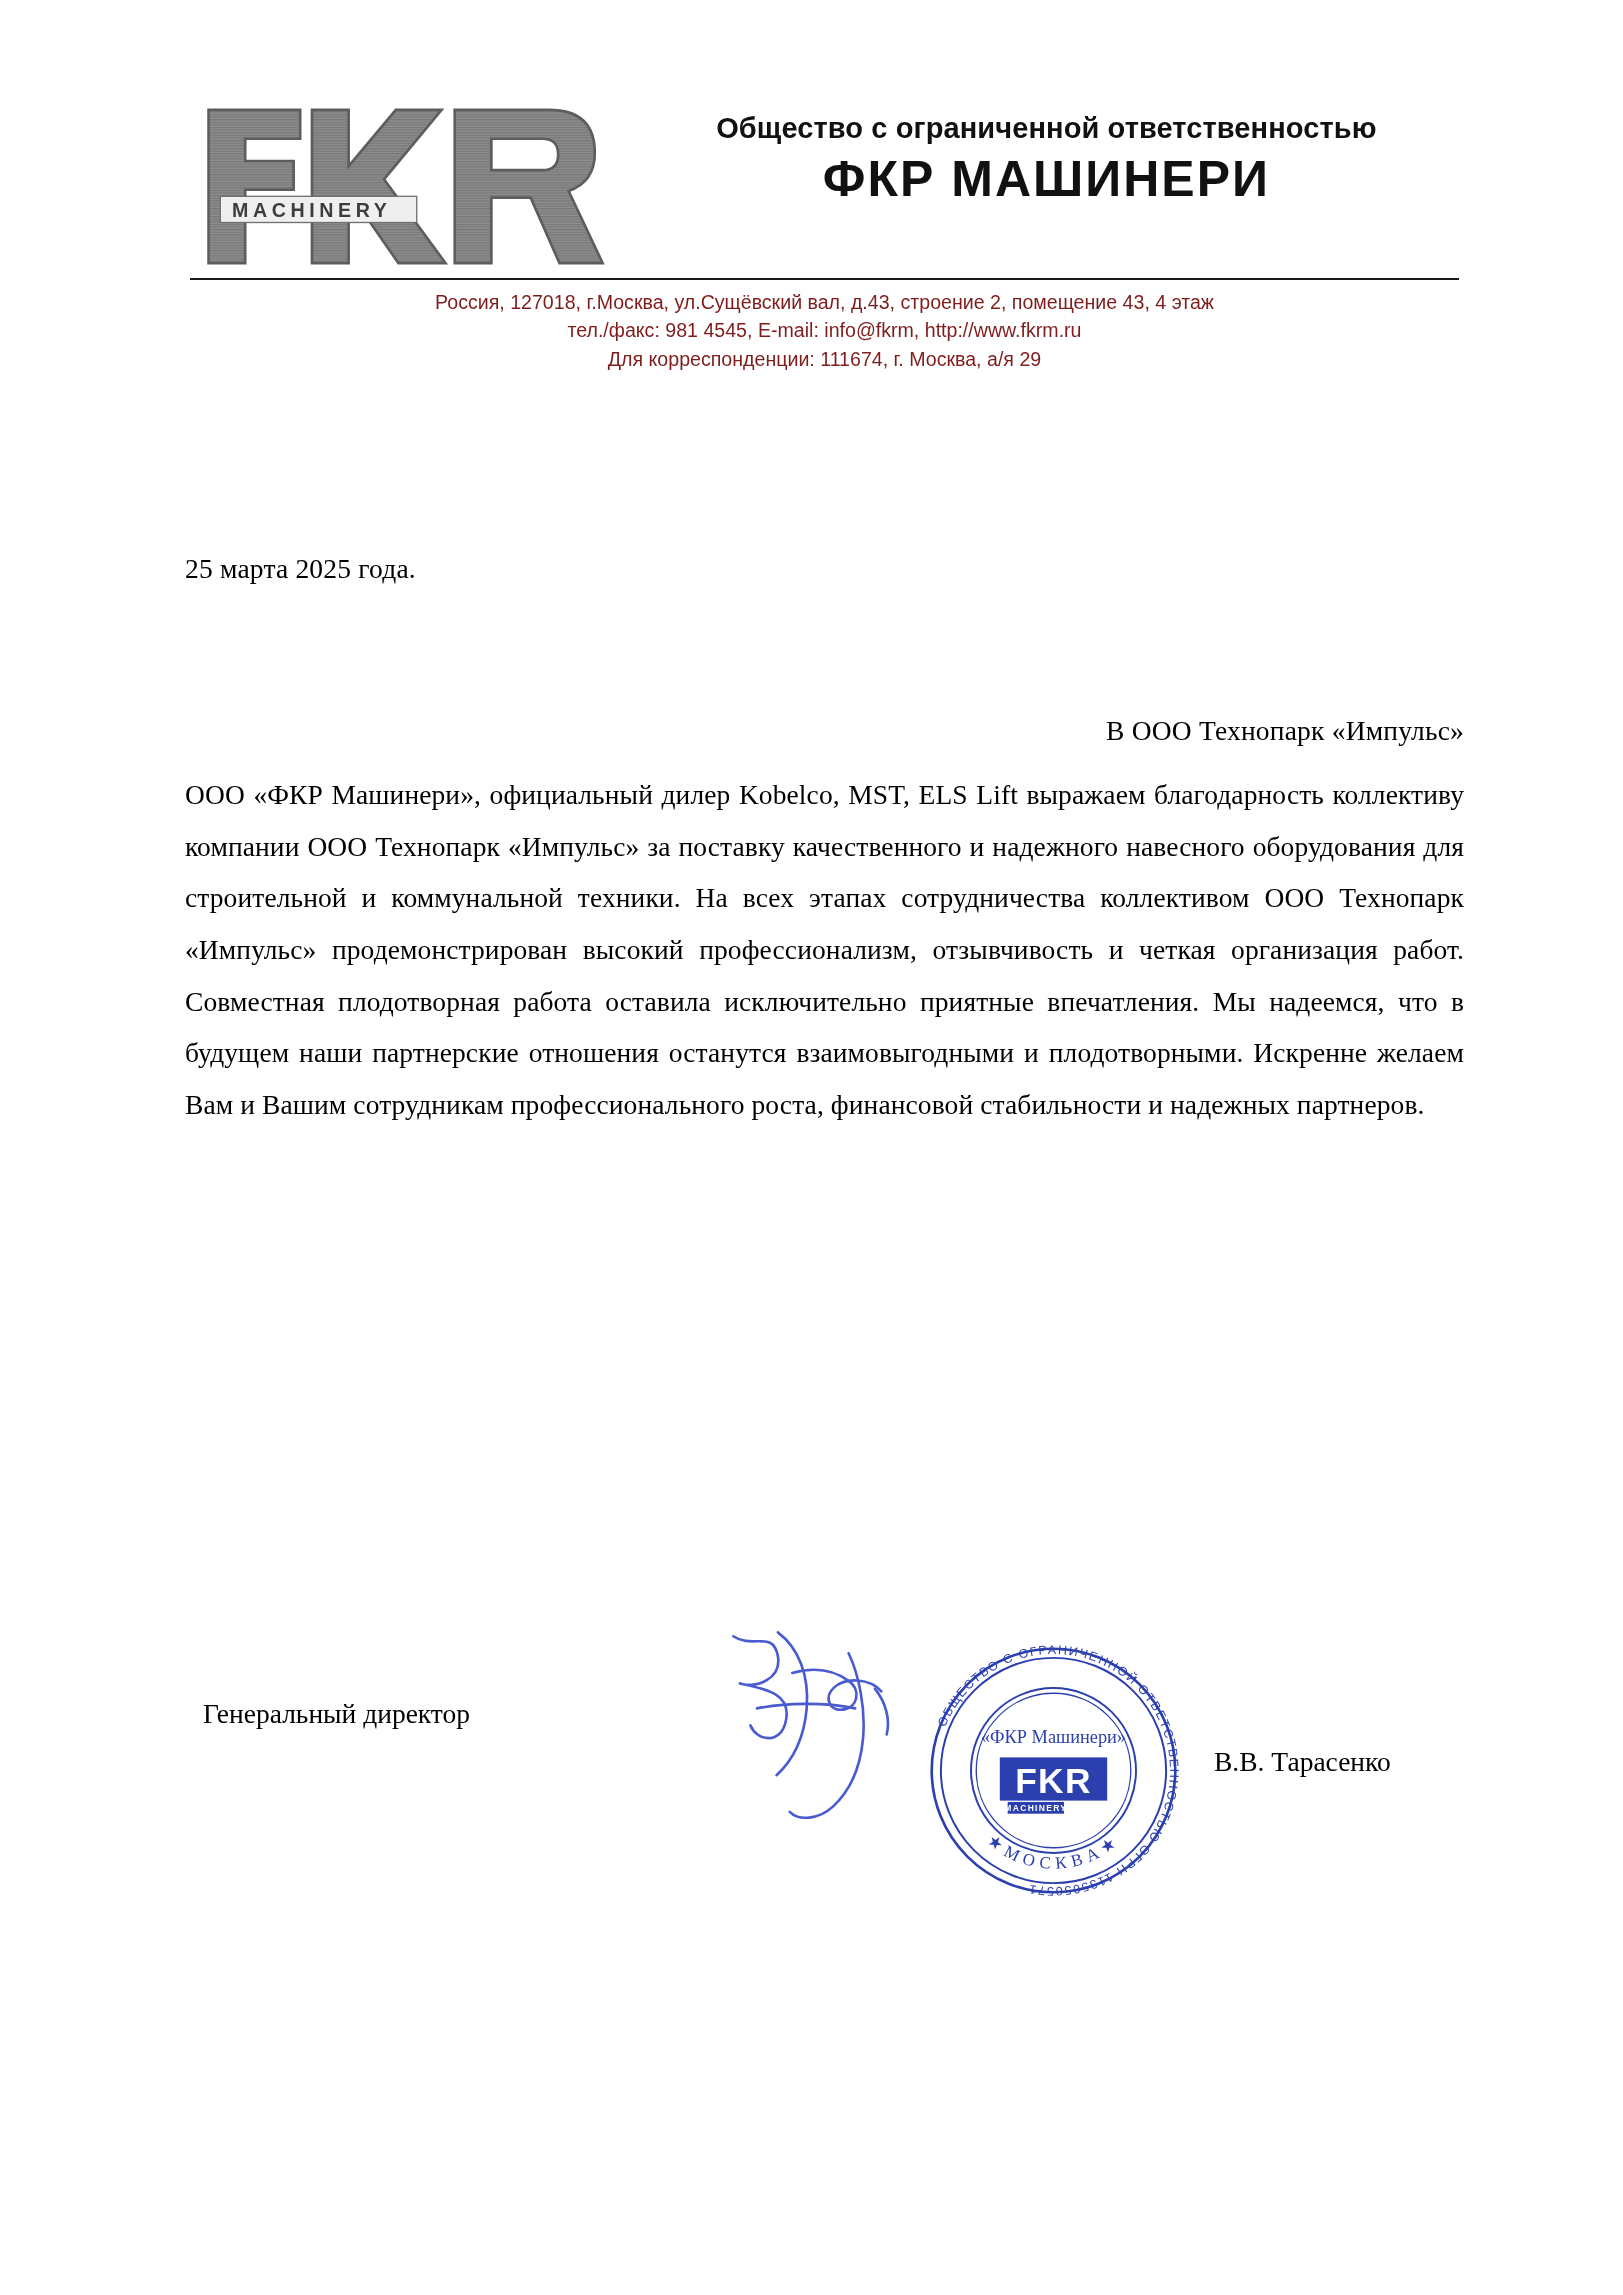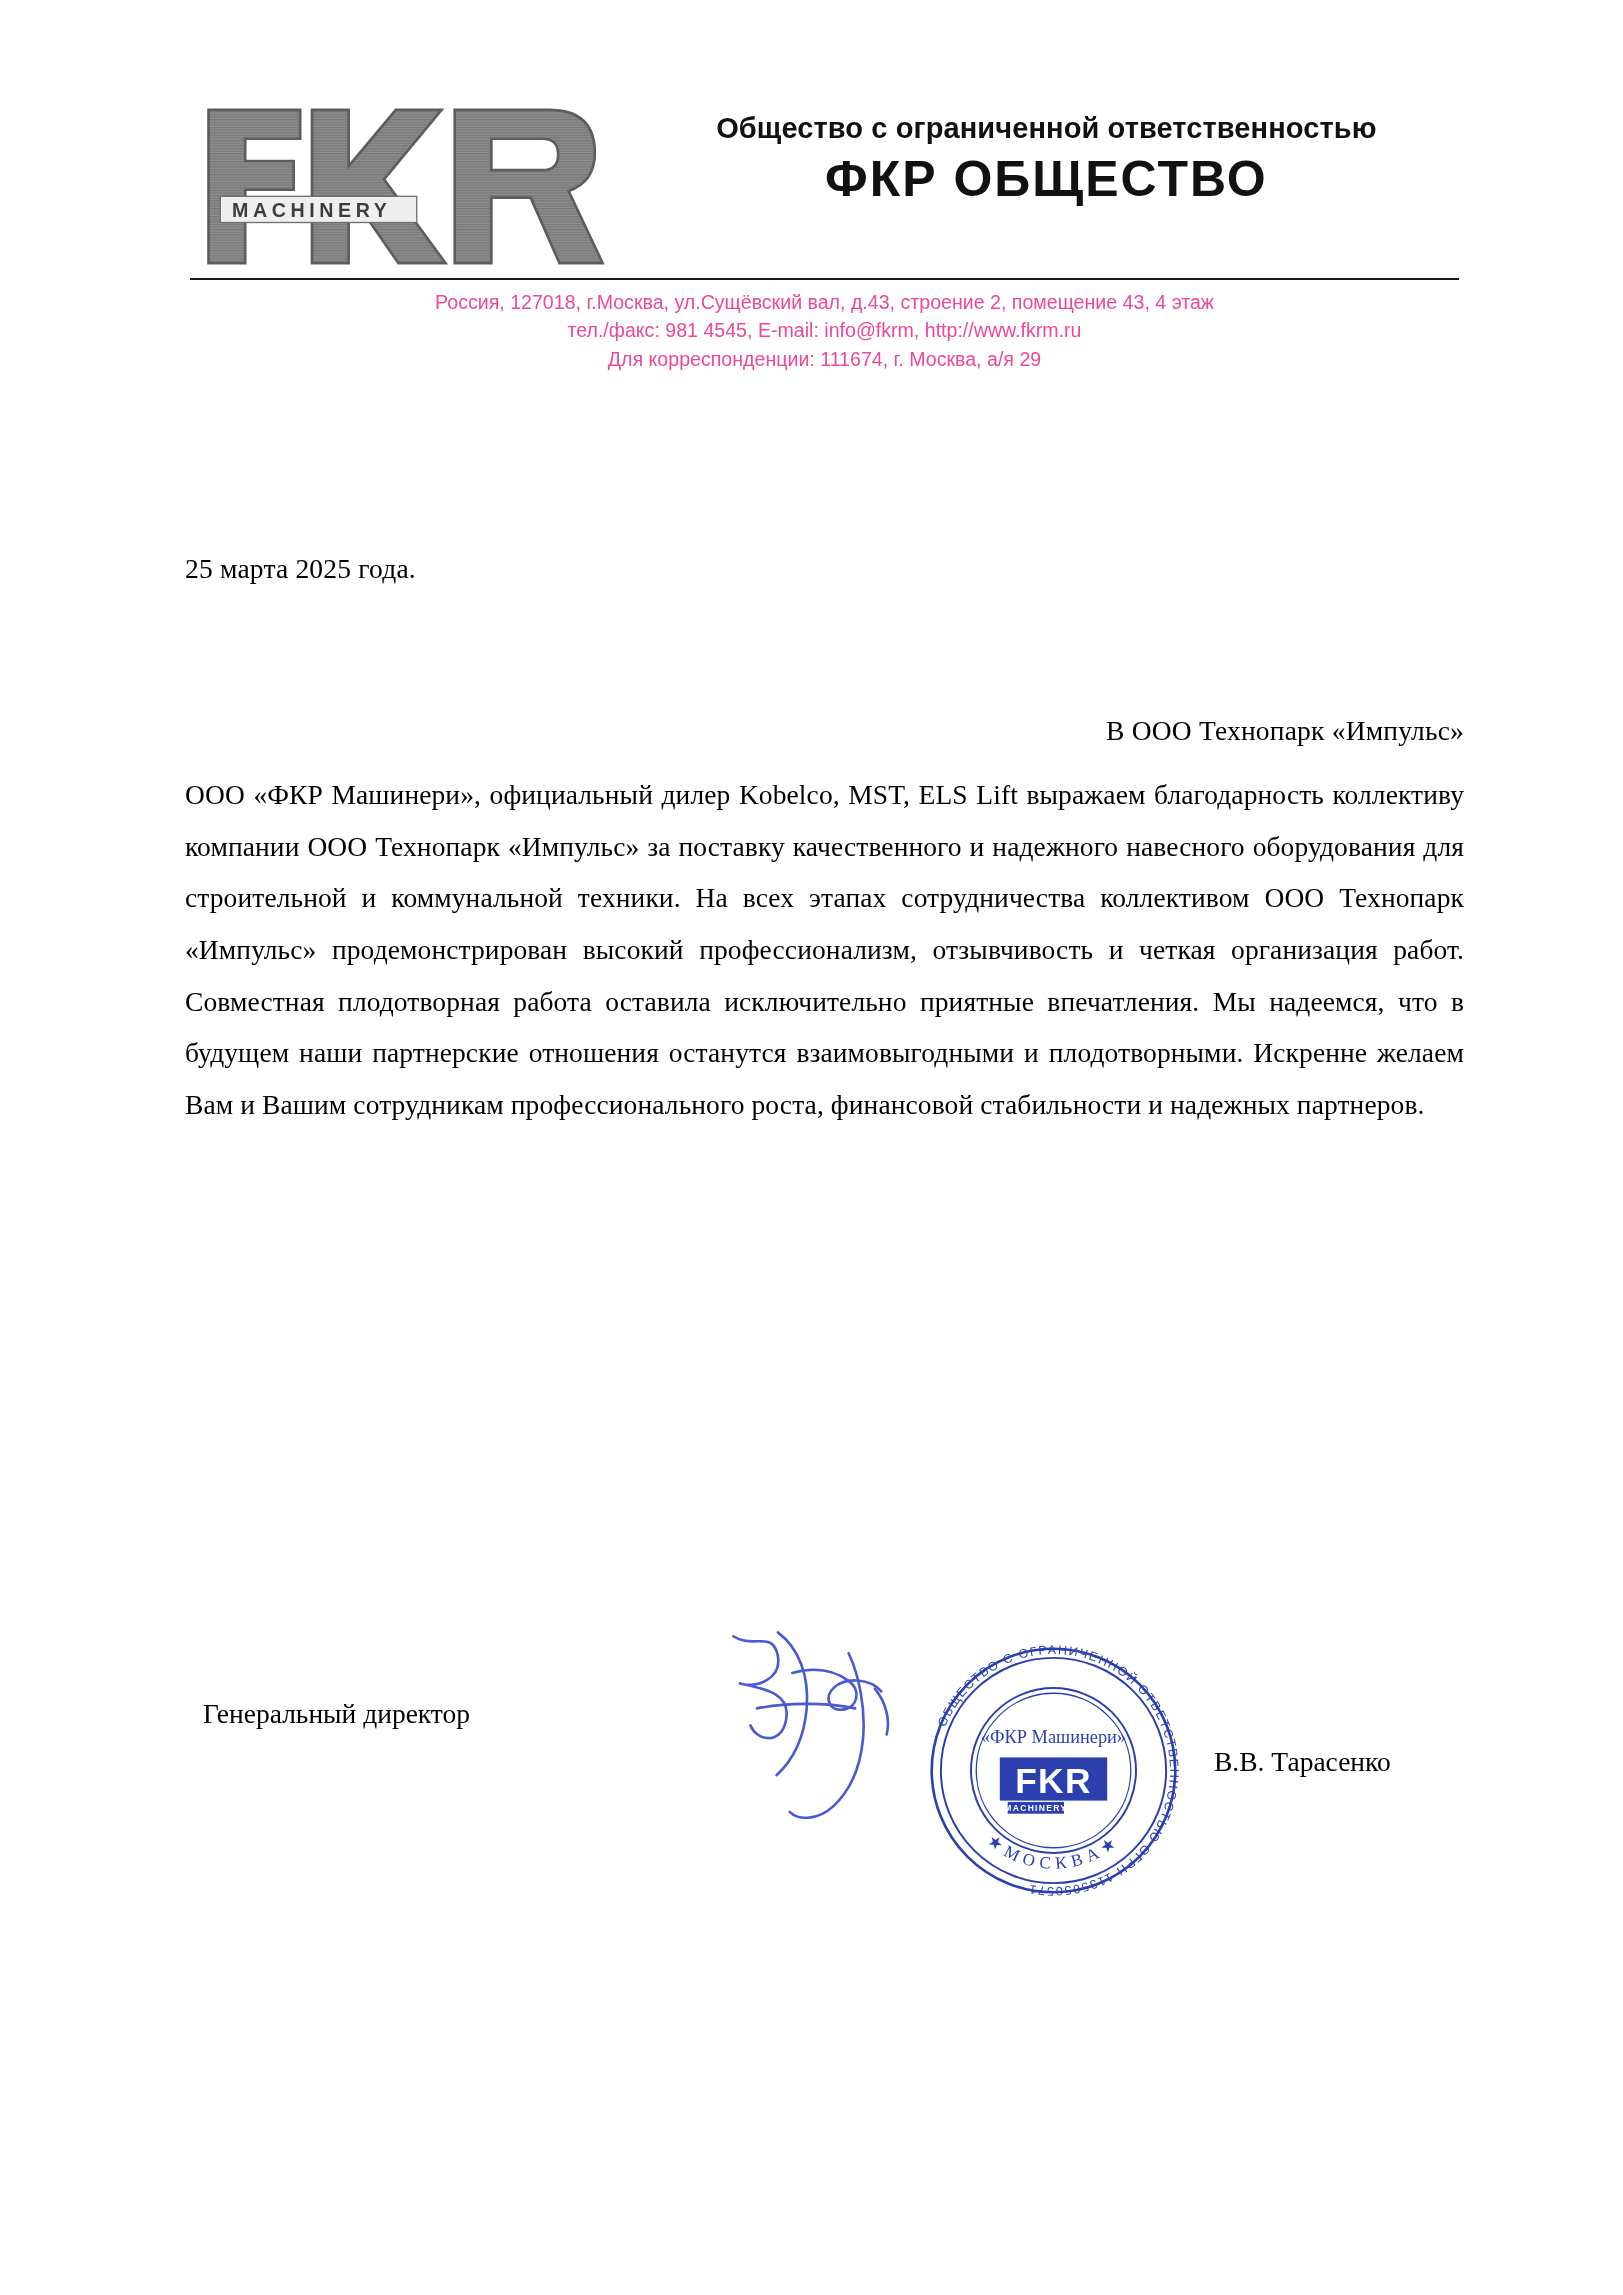--- a/index.html
+++ b/index.html
@@ -74,21 +74,21 @@
 
   .contacts {
     position: absolute;
     left: 190px;
     top: 288px;
     width: 1269px;
     text-align: center;
     font-family: "Liberation Sans", sans-serif;
     font-size: 19.6px;
     line-height: 1.45;
-    color: #ec4899;
+    color: #7f1d1d;
   }
 
   
   .doc-date {
     position: absolute;
     left: 185px;
     top: 553px;
     font-size: 27.5px;
     letter-spacing: 0.2px;
   }
@@ -163,21 +163,21 @@
 
         <path d="M386 18 H530 Q600 18 600 84 Q600 128 560 142 L612 252 H546 L502 152 H442 V252 H386 Z M442 62 V110 H520 Q544 110 544 86 Q544 62 520 62 Z" fill="url(#hatch)" stroke="#5d5d5d" stroke-width="4"></path>
 
         <rect x="28" y="150" width="300" height="40" fill="#efefef" stroke="#6f6f6f" stroke-width="2"></rect>
         <text x="46" y="181" font-family="Liberation Sans, sans-serif" font-size="30" font-weight="bold" letter-spacing="7" fill="#3d3d3d">MACHINERY</text>
       </svg>
     </div>
 
     <div class="org-block">
       <div class="org-line2">Общество с ограниченной ответственностью</div>
-      <div class="org-name">ФКР  ОБЩЕСТВО</div>
+      <div class="org-name">ФКР  МАШИНЕРИ</div>
     </div>
 
   </div>
 </div>
 
 <div class="rule"></div>
 
 <div class="contacts">
   <div>Россия, 127018, г.Москва, ул.Сущёвский вал, д.43, строение 2, помещение 43, 4 этаж</div>
   <div>тел./факс: 981 4545, E-mail: info@fkrm, http://www.fkrm.ru</div>

